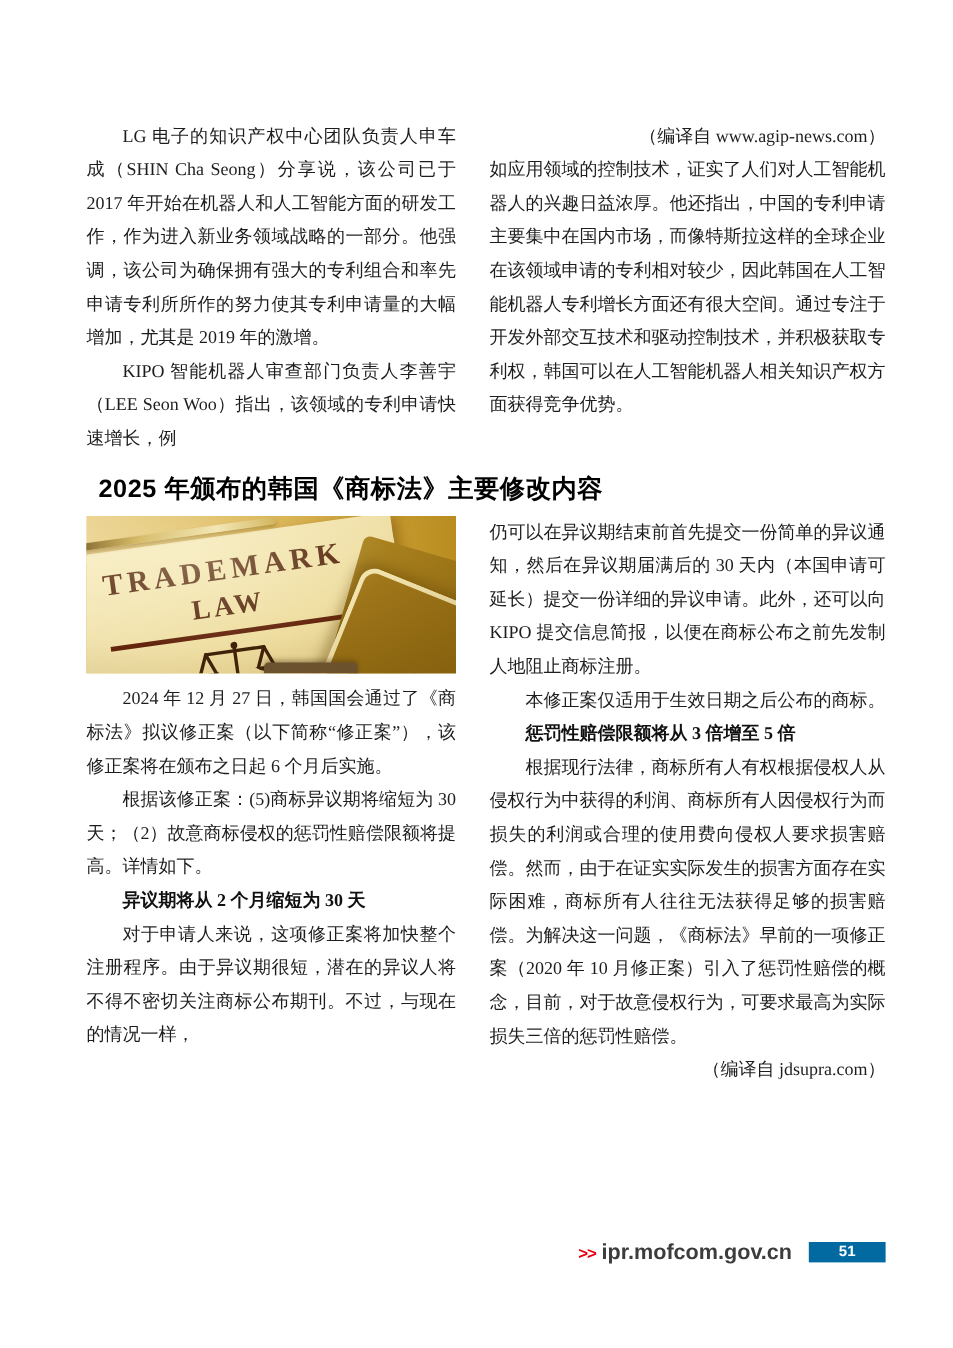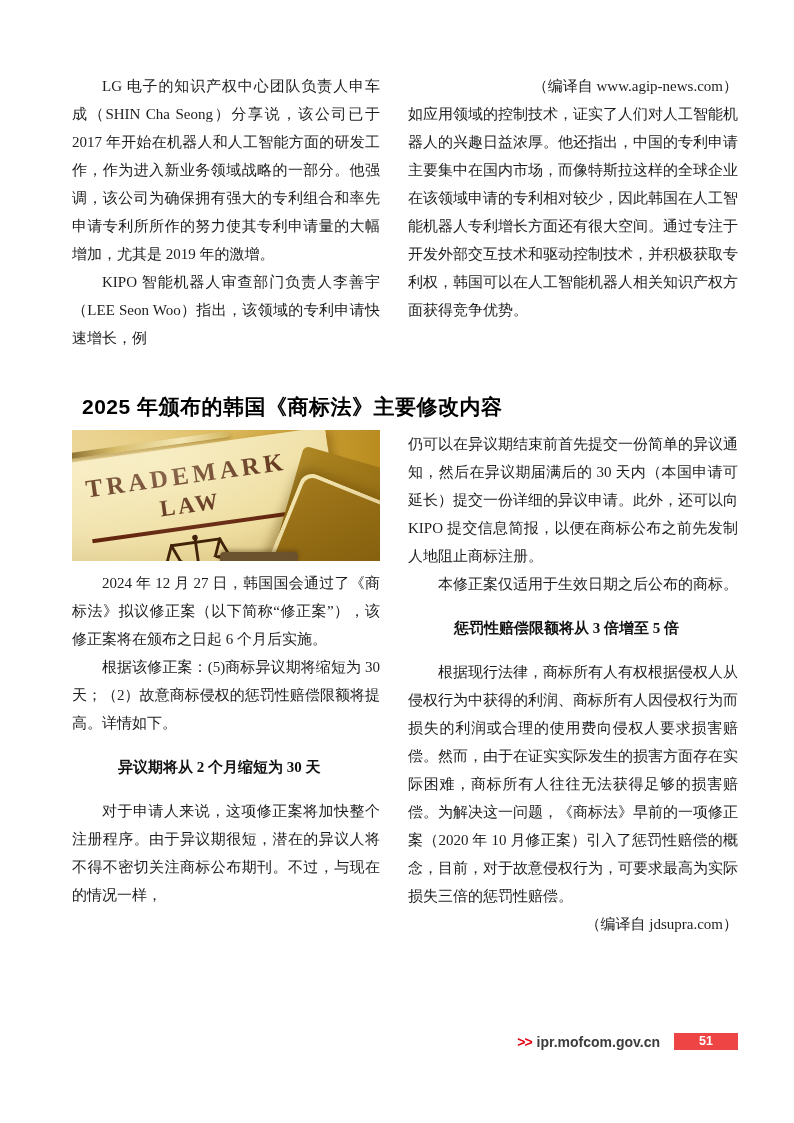--- a/index.html
+++ b/index.html
@@ -4,23 +4,23 @@
 <style>
   html,body{margin:0;padding:0;background:#ffffff;}
   .page{
     position:relative;width:794px;height:1123px;background:#ffffff;overflow:hidden;
     font-family:"Liberation Serif","DejaVu Serif",serif;color:#1d1d1d;
   }
   
   .body{margin:0;font-size:15px;line-height:28px;text-align:justify;}
   .indent{text-indent:2em;}
   .src{text-align:right;text-indent:0;}
-  .subhead{margin:16px;font-size:15px;line-height:28px;font-weight:700;text-indent:2em;color:#111;}
+  .subhead{margin:0;font-size:15px;line-height:28px;font-weight:700;text-indent:2em;color:#111;}
   
-  .article-top{position:absolute;left:72px;top:72px;width:666px;display:flex;gap:28px;}
+  .article-top{position:absolute;left:72px;top:100px;width:666px;display:flex;gap:28px;}
   .article-top .col-l{width:308px;}
   .article-top .col-r{width:330px;}
   
   .section-title{
     position:absolute;left:72px;top:383px;margin:10px;
     font-family:"Liberation Sans","DejaVu Sans",sans-serif;
     font-size:21px;font-weight:700;color:#000;letter-spacing:.5px;
   }
   
   .article-main{position:absolute;left:72px;top:430px;width:666px;display:flex;gap:28px;}
@@ -61,22 +61,22 @@
   }
   .gavel-head{position:absolute;bottom:-5px;left:148px;width:78px;height:14px;border-radius:4px;
     background:#6b5332;box-shadow:0 -2px 4px rgba(60,40,10,.4);}
   
   .page-footer{
     position:absolute;top:1033px;left:0;width:738px;
     display:flex;justify-content:flex-end;align-items:center;
     font-family:"Liberation Sans","DejaVu Sans",sans-serif;
   }
   .chev{color:#e60012;font-weight:700;font-size:14px;letter-spacing:-1px;margin-right:5px;}
-  .site{font-size:14px;font-weight:700;color:#3c3c3c;}
-  .badge{margin-left:14px;width:64px;height:17px;background:#ef4444;color:#fff;
+  .site{font-size:18px;font-weight:700;color:#3c3c3c;}
+  .badge{margin-left:14px;width:64px;height:17px;background:#0369a1;color:#fff;
     font-size:12.5px;font-weight:700;text-align:center;line-height:17px;}
 </style>
 </head>
 <body>
 
 <div class="page">
 
   <section class="article-top">
     <div class="col-l">
       <p class="body indent">LG 电子的知识产权中心团队负责人申车成（SHIN Cha Seong）分享说，该公司已于 2017 年开始在机器人和人工智能方面的研发工作，作为进入新业务领域战略的一部分。他强调，该公司为确保拥有强大的专利组合和率先申请专利所所作的努力使其专利申请量的大幅增加，尤其是 2019 年的激增。</p>

